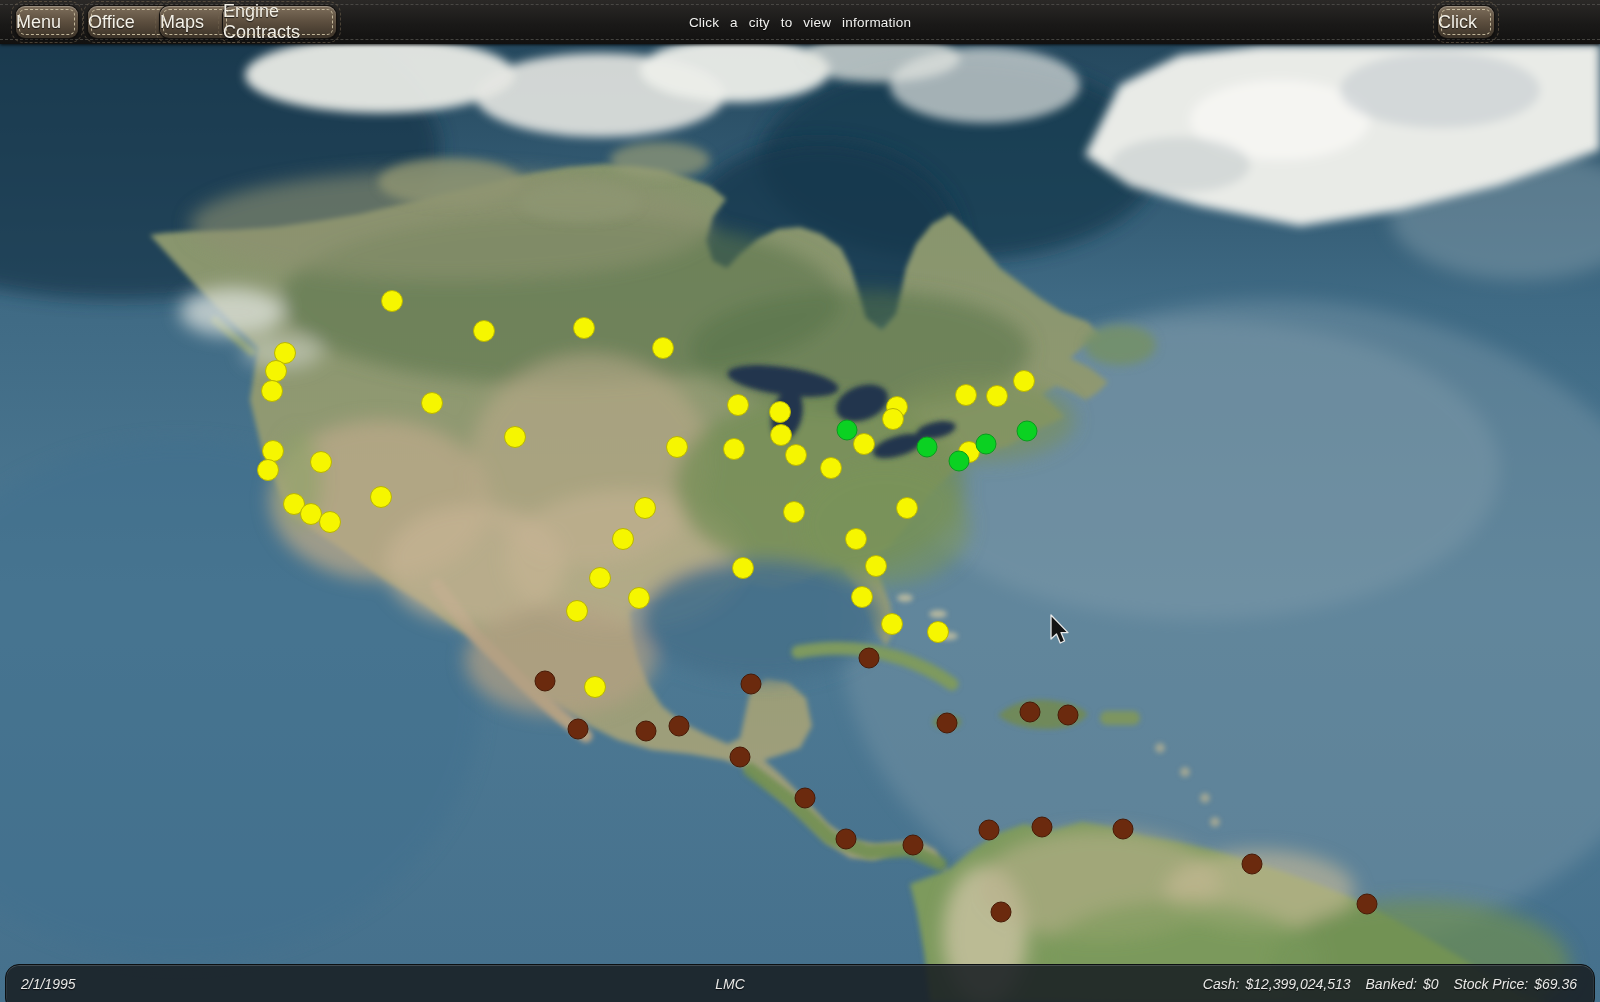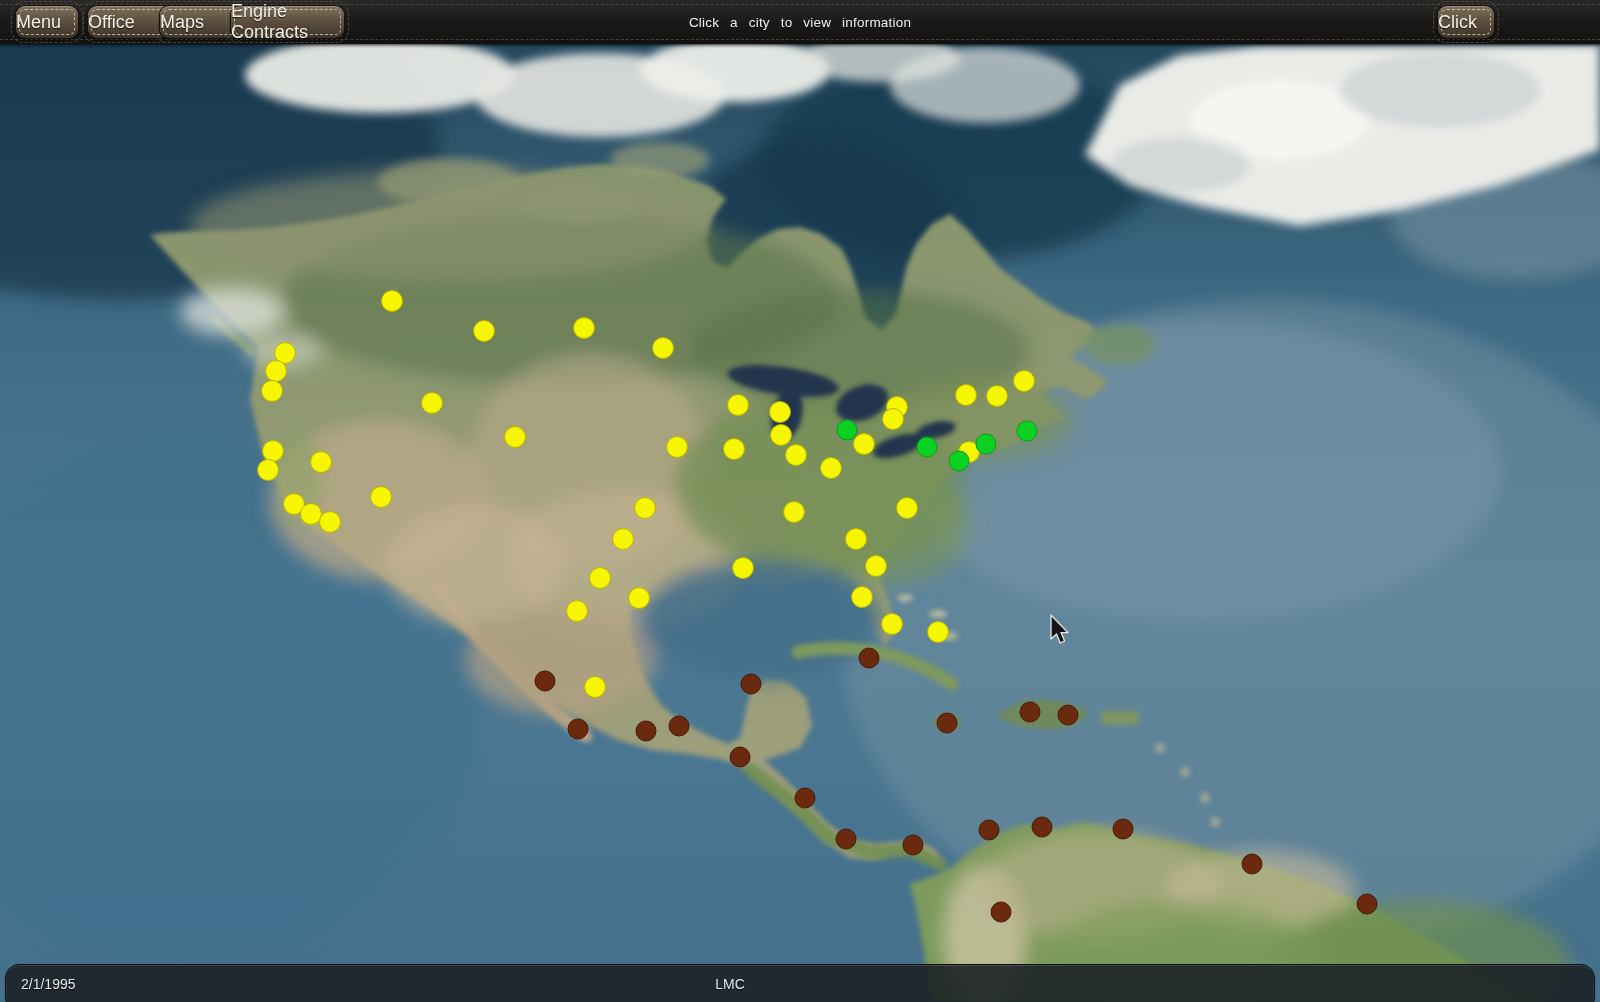--- a/index.html
+++ b/index.html
@@ -31,21 +31,21 @@
   .hint{position:absolute;left:50%;top:0;height:44px;transform:translateX(-50%);
     display:flex;align-items:center;color:#f2f2f0;font-size:13.5px;
     word-spacing:7px;letter-spacing:.2px;text-shadow:0 1px 1px rgba(0,0,0,.8);}
 
   
   .statusbar{position:absolute;left:5px;top:964px;width:1588px;height:46px;
     background:rgba(25,31,35,.88);border:1px solid #0c1012;border-radius:14px;
     box-shadow:inset 0 1px 0 rgba(255,255,255,.1),inset 0 0 0 1px rgba(70,80,86,.35);
     color:#e9e9e7;font-size:14px;z-index:5;}
   .statusbar .inner{position:absolute;left:0;top:0;width:100%;height:24px;
-    display:flex;align-items:center;}
+    display:flex;align-items:center;font-style:italic;}
   .sb-date{position:absolute;left:15px;top:0;height:38px;display:flex;align-items:center;
     text-shadow:0 1px 1px rgba(0,0,0,.8);}
   .sb-company{position:absolute;left:724px;top:0;height:38px;transform:translateX(-50%);
     display:flex;align-items:center;text-shadow:0 1px 1px rgba(0,0,0,.8);}
   .sb-right{position:absolute;right:17px;top:0;height:38px;display:flex;align-items:center;
     gap:15px;text-shadow:0 1px 1px rgba(0,0,0,.8);}
   .sb-group{display:flex;gap:6px;white-space:nowrap;}
 
   
   #cursor{position:absolute;width:22px;height:32px;z-index:9;pointer-events:none;}
@@ -259,31 +259,45 @@
 <div class="topbar">
   <div class="btn" style="left:16px;width:62px">
     <span>Menu</span>
   </div>
   <div class="btn" style="left:88px;width:83px">
     <span>Office</span>
   </div>
   <div class="btn" style="left:160px;width:81px">
     <span>Maps</span>
   </div>
-  <div class="btn" style="left:231px;width:113px">
+  <div class="btn" style="left:223px;width:113px">
     <span>Engine Contracts</span>
   </div>
   <div class="hint">Click a city to view information</div>
   <div class="btn" style="left:1438px;width:56px">
     <span>Click</span>
   </div>
 </div>
 
 <div class="statusbar">
   <div class="inner">
     <span class="sb-date">2/1/1995</span>
     <span class="sb-company">LMC</span>
+    <span class="sb-right">
+      <span class="sb-group">
+        <span>Cash:</span>
+        <span>$12,399,024,513</span>
+      </span>
+      <span class="sb-group">
+        <span>Banked:</span>
+        <span>$0</span>
+      </span>
+      <span class="sb-group">
+        <span>Stock Price:</span>
+        <span>$69.36</span>
+      </span>
+    </span>
   </div>
 </div>
 
 <svg id="cursor" viewBox="0 0 22 32" style="left: 1050px; top: 614px;">
   <polygon points="1,1 1,25 6.5,20 10.2,29 14.6,27 11,18.6 18,18.6" fill="#141414" stroke="#e9e9e9" stroke-width="1.3" stroke-linejoin="round"></polygon>
 </svg>
 
 </body></html>

